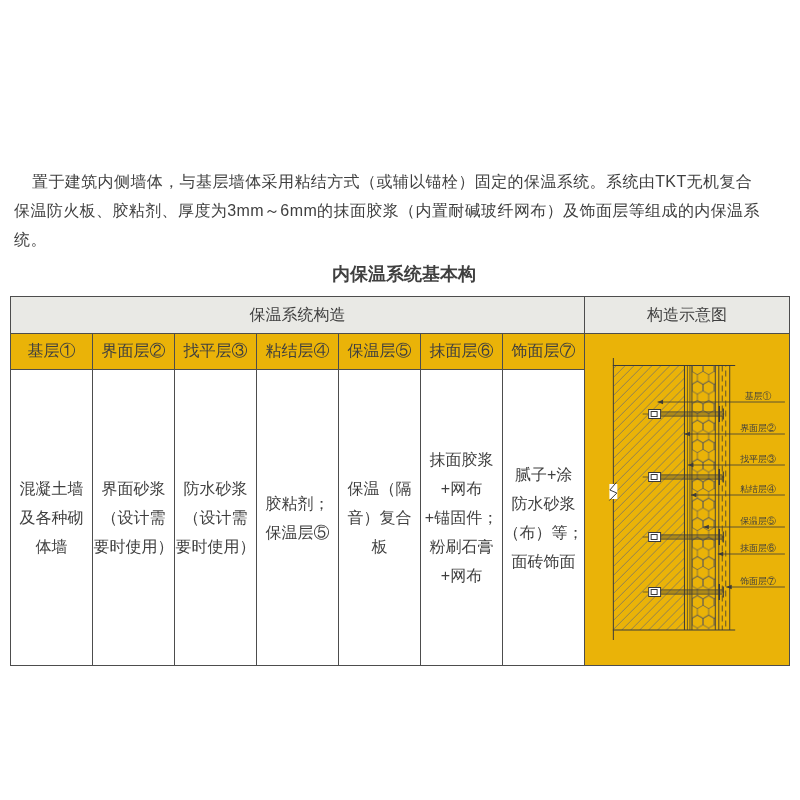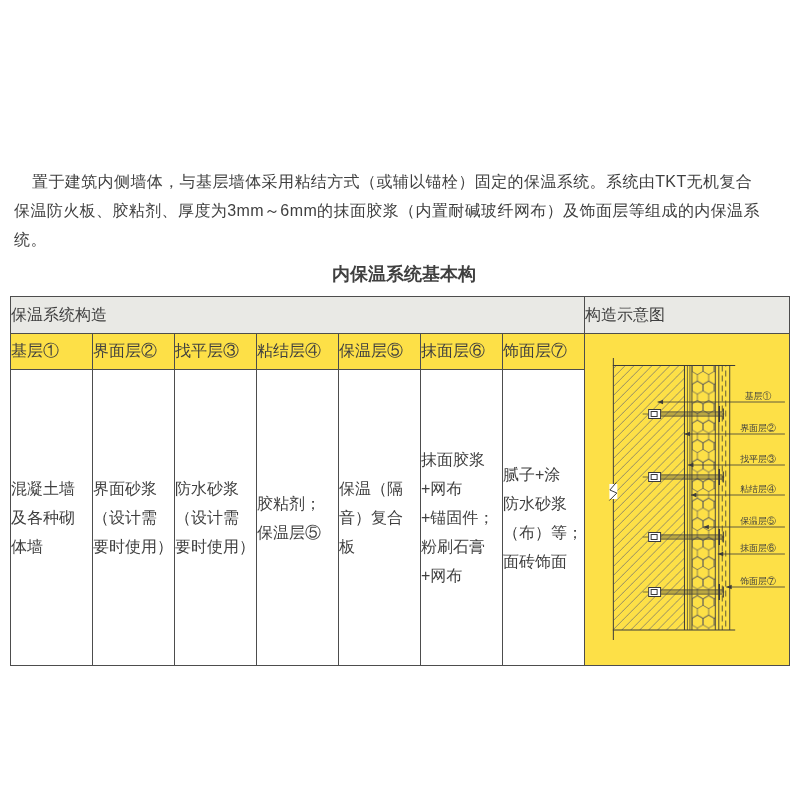--- a/index.html
+++ b/index.html
@@ -13,25 +13,25 @@
   }
   .title{
     position:absolute;left:0;top:258px;width:800px;margin:4px;
     text-align:center;font-size:18px;font-weight:bold;
   }
   table.main{
     position:absolute;left:10px;top:296px;width:780px;
     border-collapse:collapse;table-layout:fixed;
   }
   table.main td{
-    border:1px solid #4d4d4d;font-size:16px;padding:0;
+    border:1px solid #4d4d4d;text-align:center;font-size:16px;padding:0;
     color:#3f3f3f;
   }
   tr.group-row td{height:36px;background:#e9e9e5;}
-  tr.head-row td{height:35px;background:#fde047;}
+  tr.head-row td{height:35px;background:#eab308;}
   td.content{
     height:295px;vertical-align:middle;white-space:pre-line;line-height:29px;
   }
   td.diagram-cell{padding:0;vertical-align:top;background:#ffffff;}
   svg{display:block;}
   svg text{font-size:9px;fill:#3f3f3f;font-family:"Liberation Sans",sans-serif;}
 </style>
 </head>
 <body>
 

